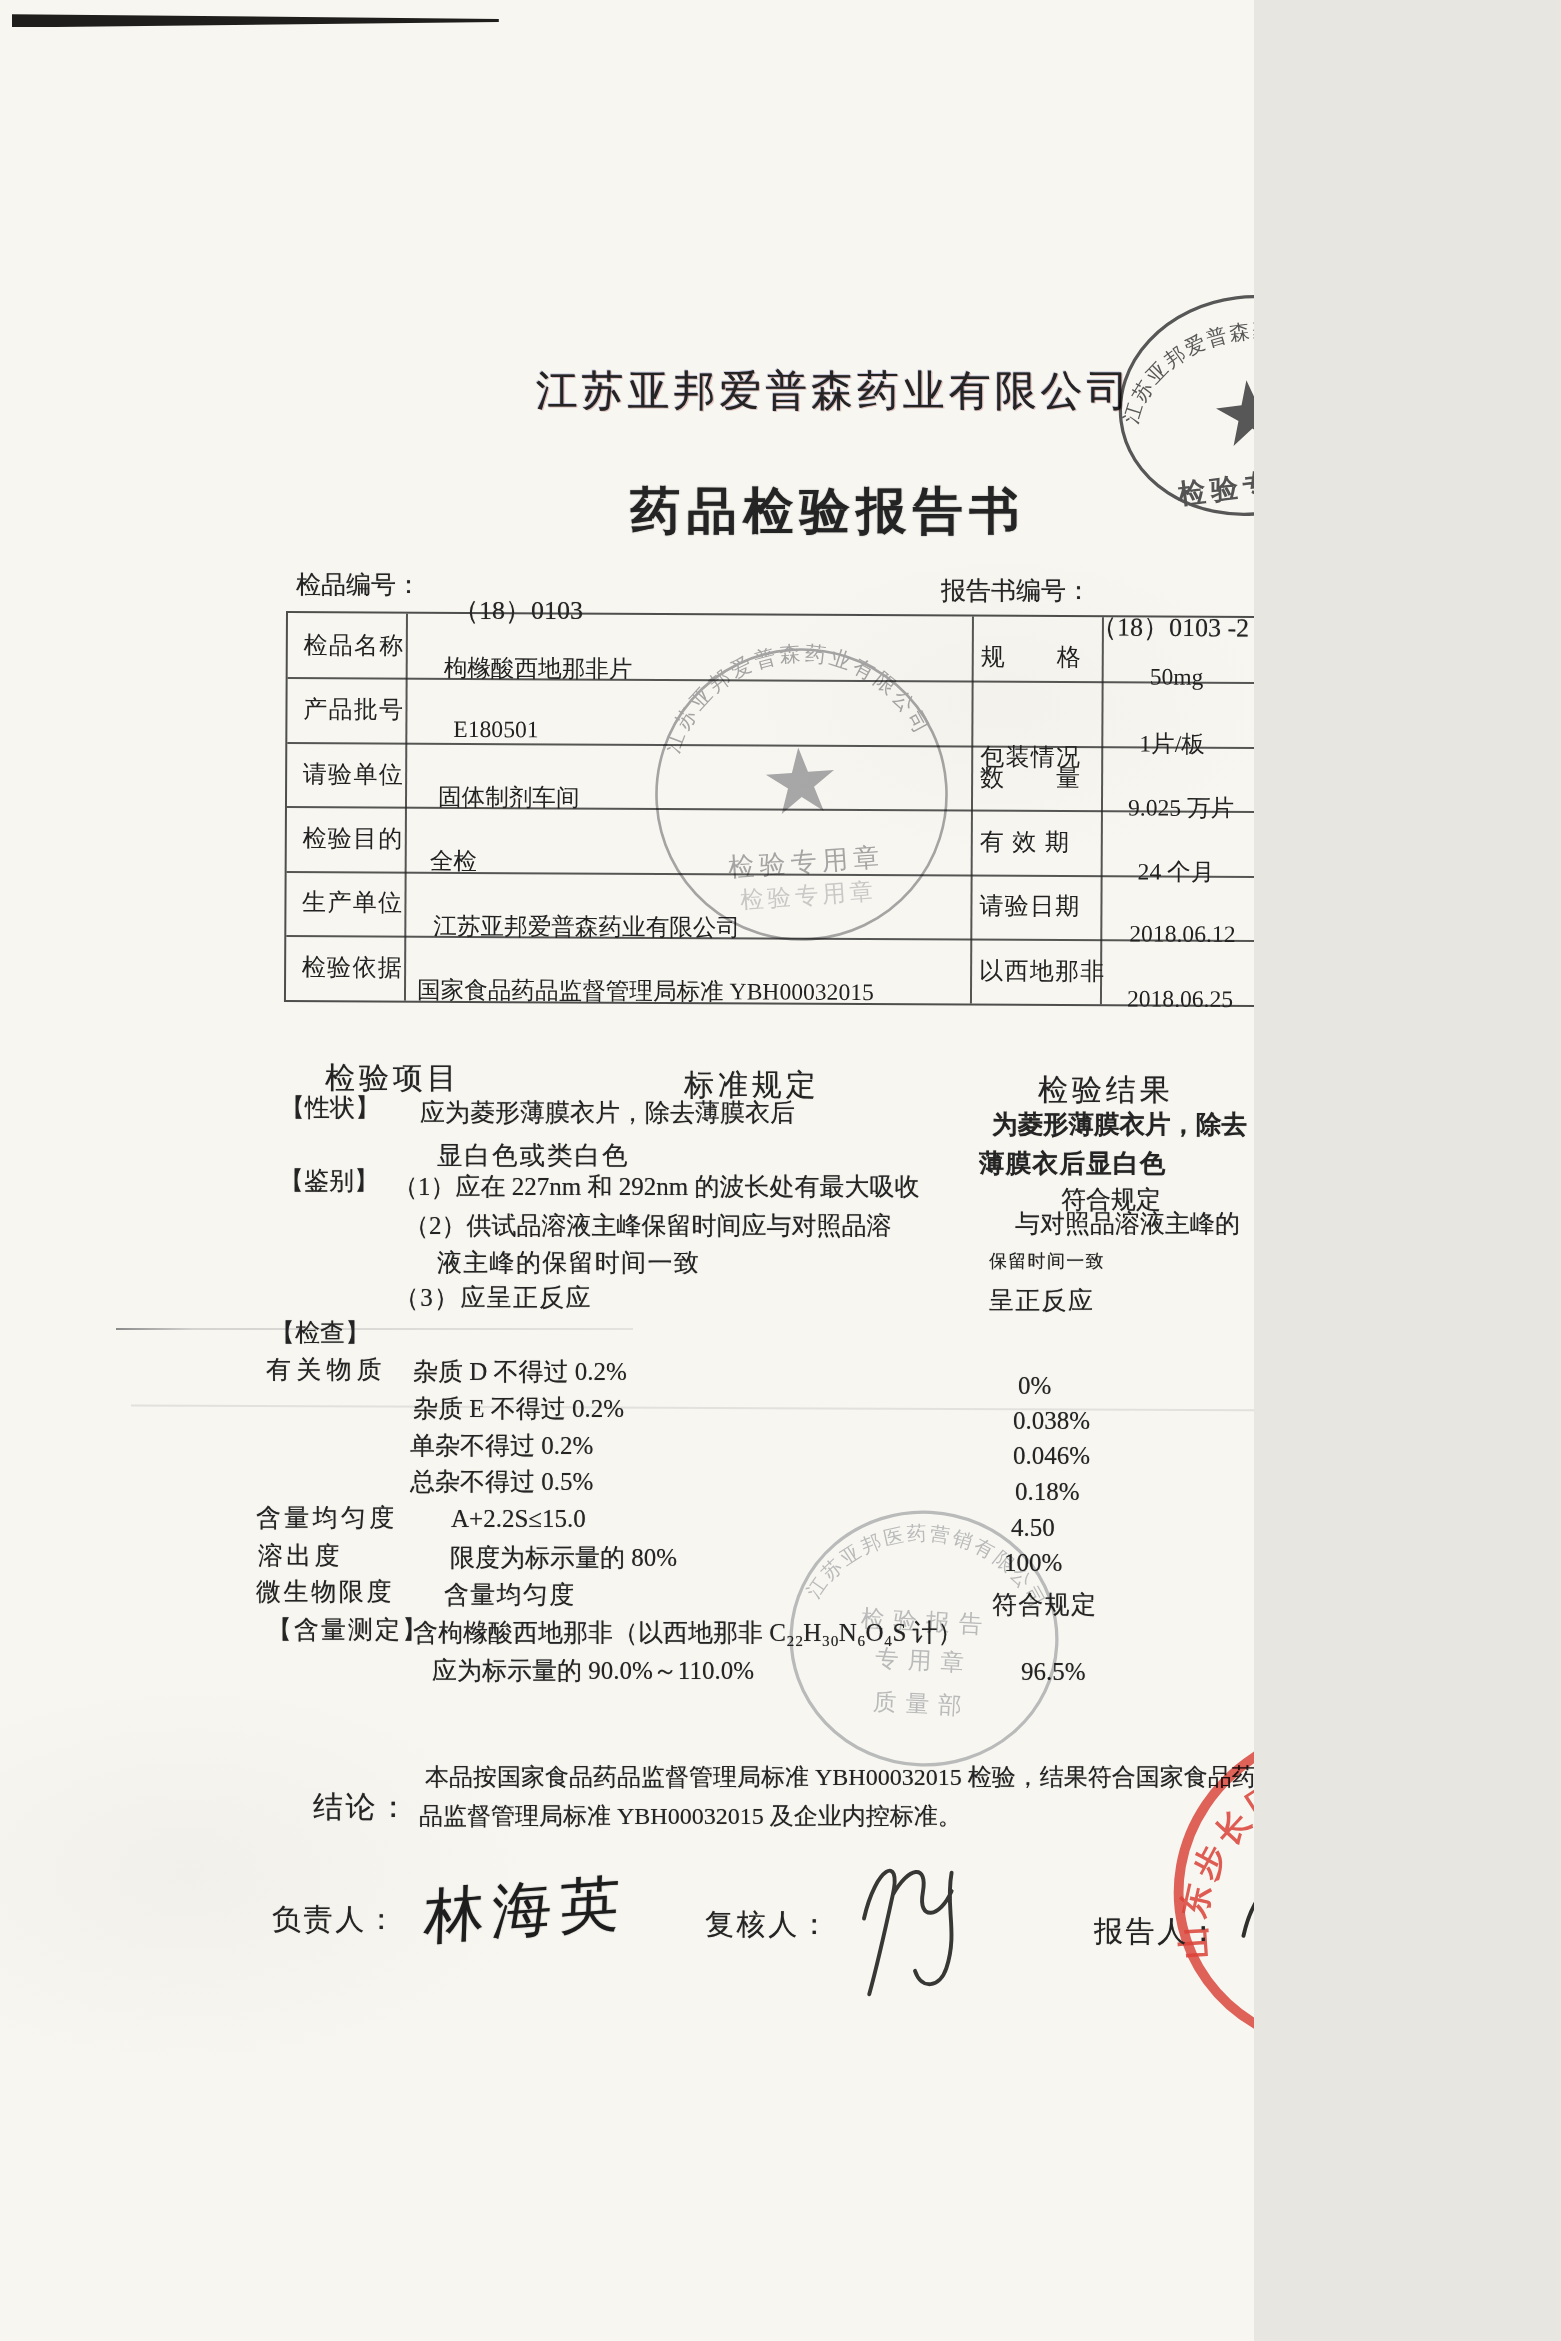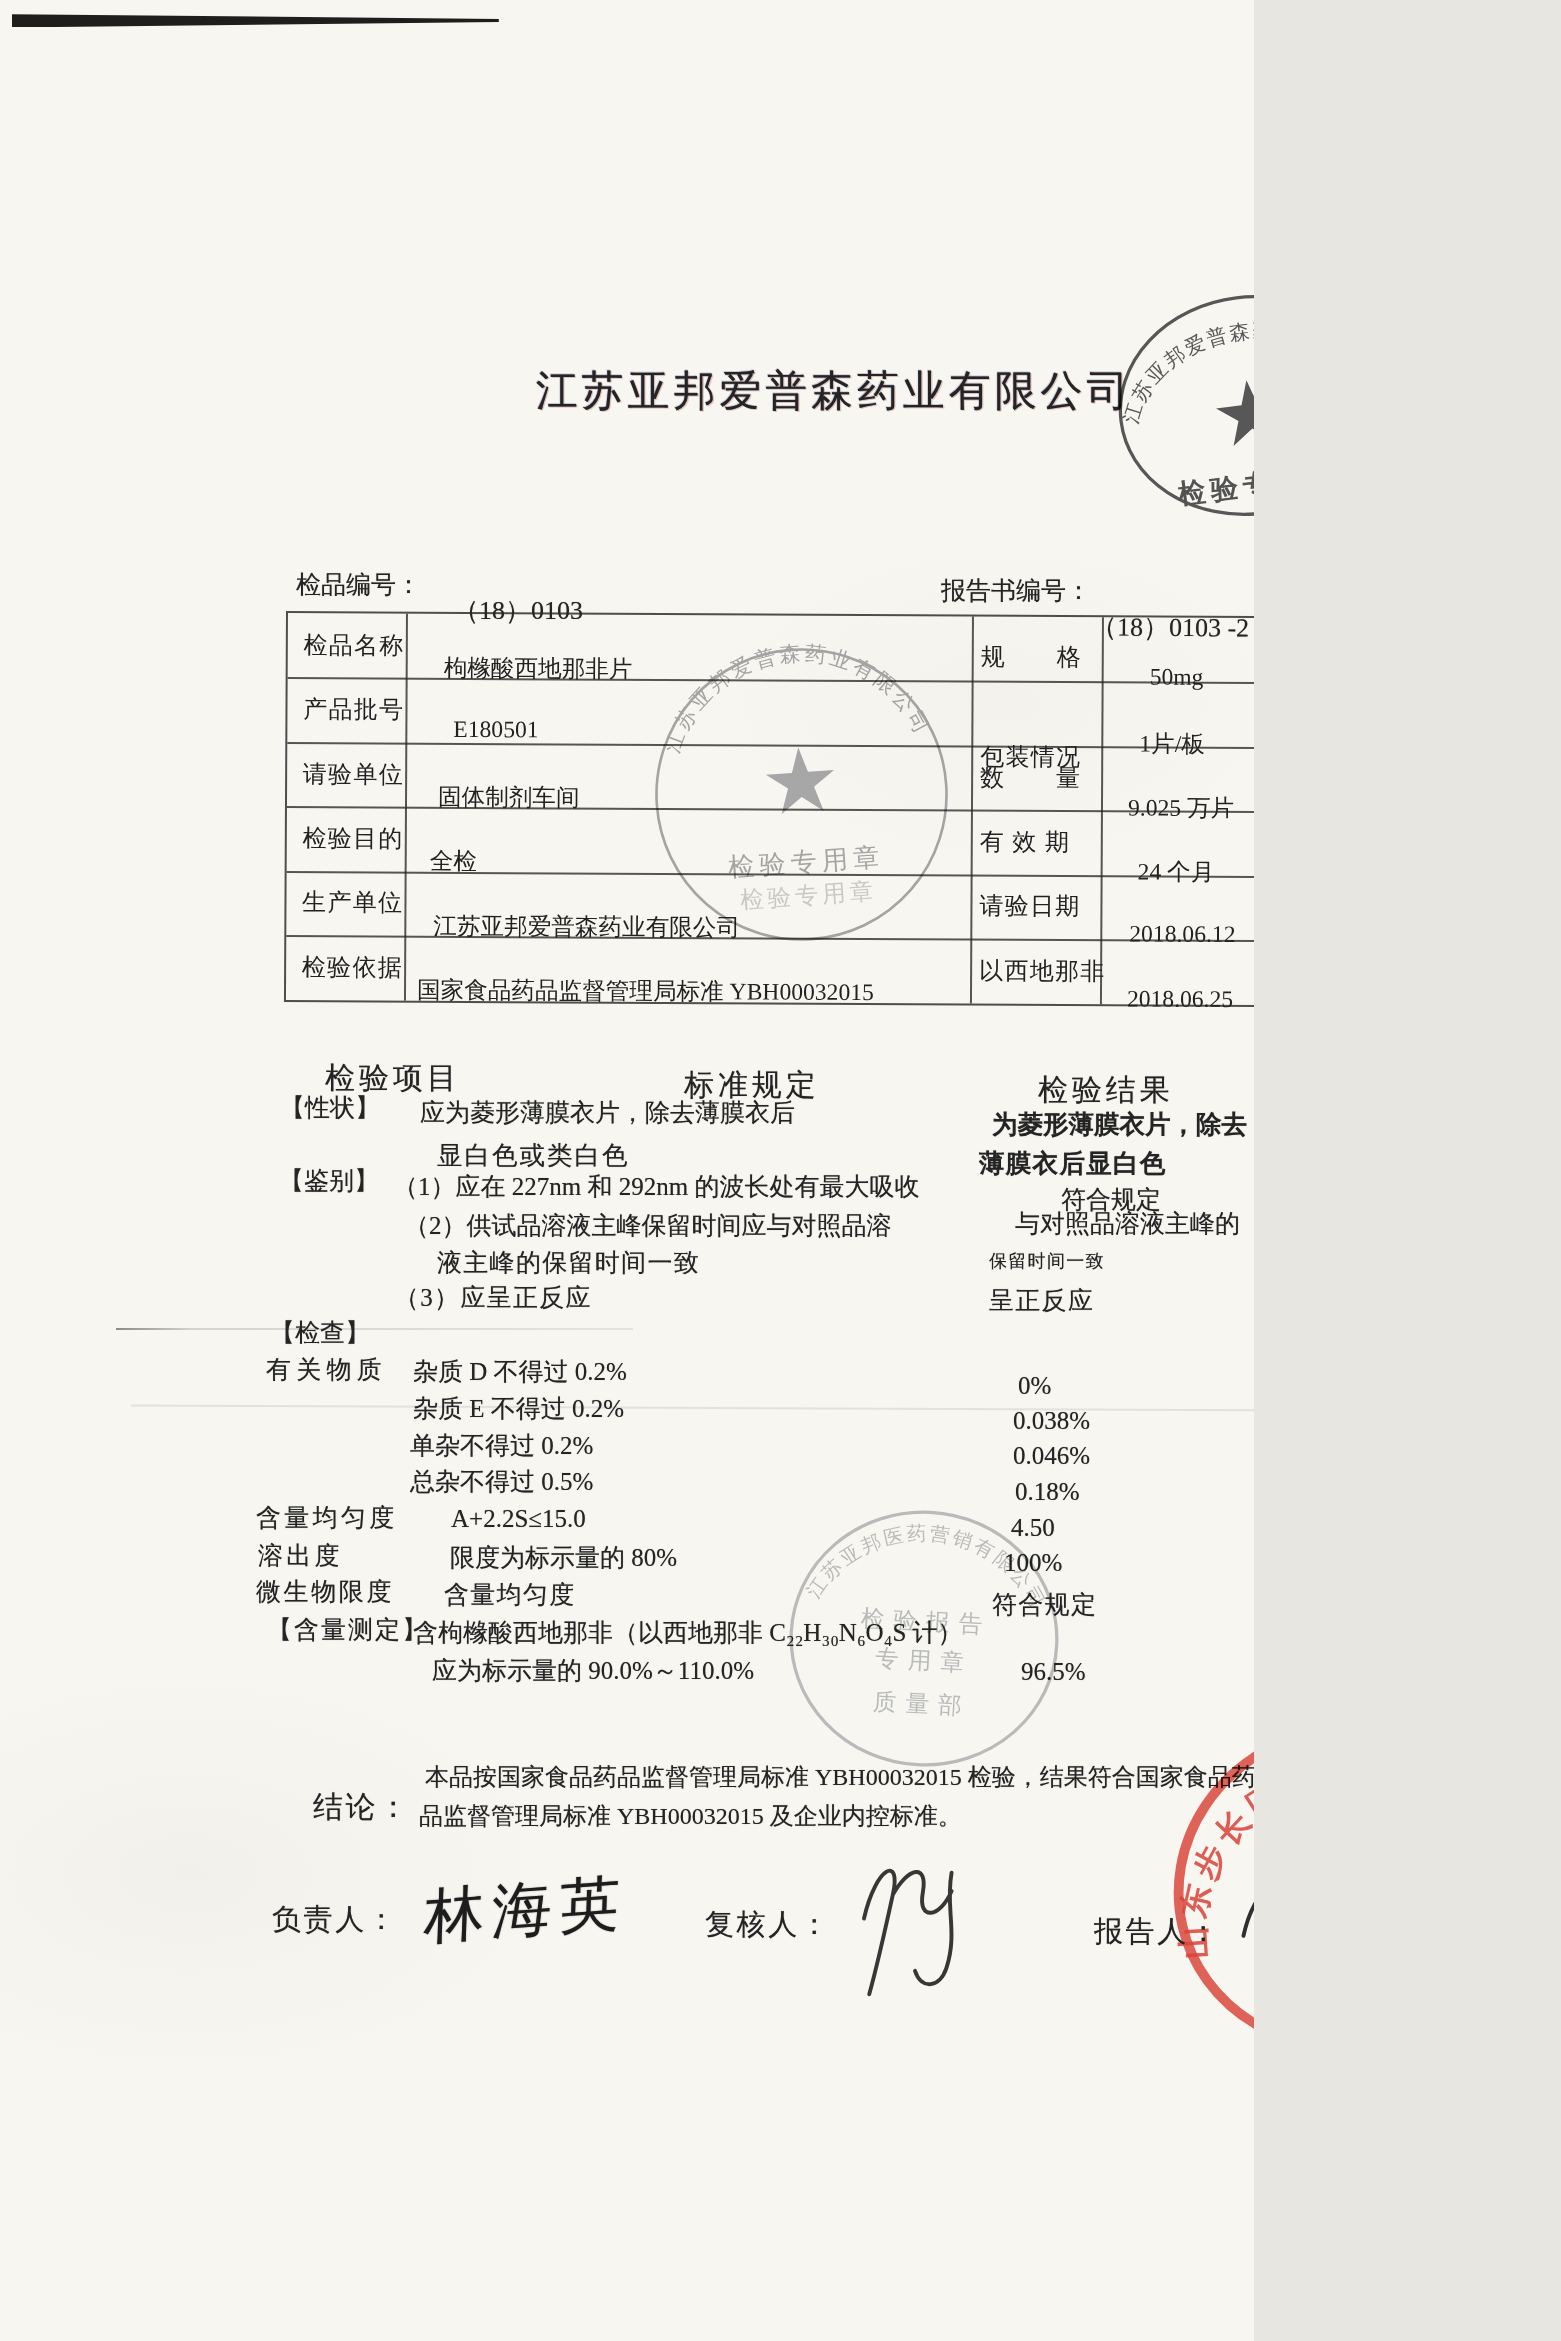--- a/index.html
+++ b/index.html
@@ -54,20 +54,22 @@
   <div class="artifact" style="left:1437px;top:605px;width:9.2px;height:11px;background:#2b2723;border-radius:45% 55% 50% 50%;"></div>
   <div class="artifact" style="left:1349px;top:143px;width:116px;border-top:2px dotted rgba(110,110,125,.5);"></div>
   <div class="artifact" style="left:116px;top:1328px;width:517px;height:2px;
               background:linear-gradient(90deg,rgba(50,50,55,.55),rgba(90,90,95,.22) 15%,rgba(90,90,95,.12));"></div>
   <div class="artifact" style="left:131px;top:1407px;width:1178px;height:2px;background:rgba(100,100,105,.14);transform:rotate(0.25deg);"></div>
 
   <div id="orange-line"></div>
 
   <div class="t" style="left:425px;top:363px;width:818px;text-align:center;font-size:42px;letter-spacing:3.9px;
               text-shadow:1.3px 1.3px 0 rgba(170,40,40,.22),-0.7px -0.7px 0 rgba(40,40,170,.18),0 0 1px rgba(25,25,25,.6);">江苏亚邦爱普森药业有限公司</div>
+  <div class="t" style="left:419px;top:478px;width:818px;text-align:center;font-size:50px;font-weight:bold;letter-spacing:6.5px;
+              text-shadow:0 0 1.3px rgba(20,20,20,.65);">药品检验报告书</div>
 
   <div class="t" style="left:296px;top:568px;font-size:25px;">检品编号：</div>
   <div class="t" style="left:453px;top:593px;font-size:26px;">（18）0103</div>
   <div class="t" style="left:941px;top:574px;font-size:25px;">报告书编号：</div>
   <div class="t" style="left:1091px;top:610px;font-size:26px;transform:rotate(0.5deg);">（18）0103 -2</div>
 
   <div id="info-table">
     <div class="hline" style="top:64px;"></div>
     <div class="hline" style="top:129px;"></div>
     <div class="hline" style="top:193px;"></div>

